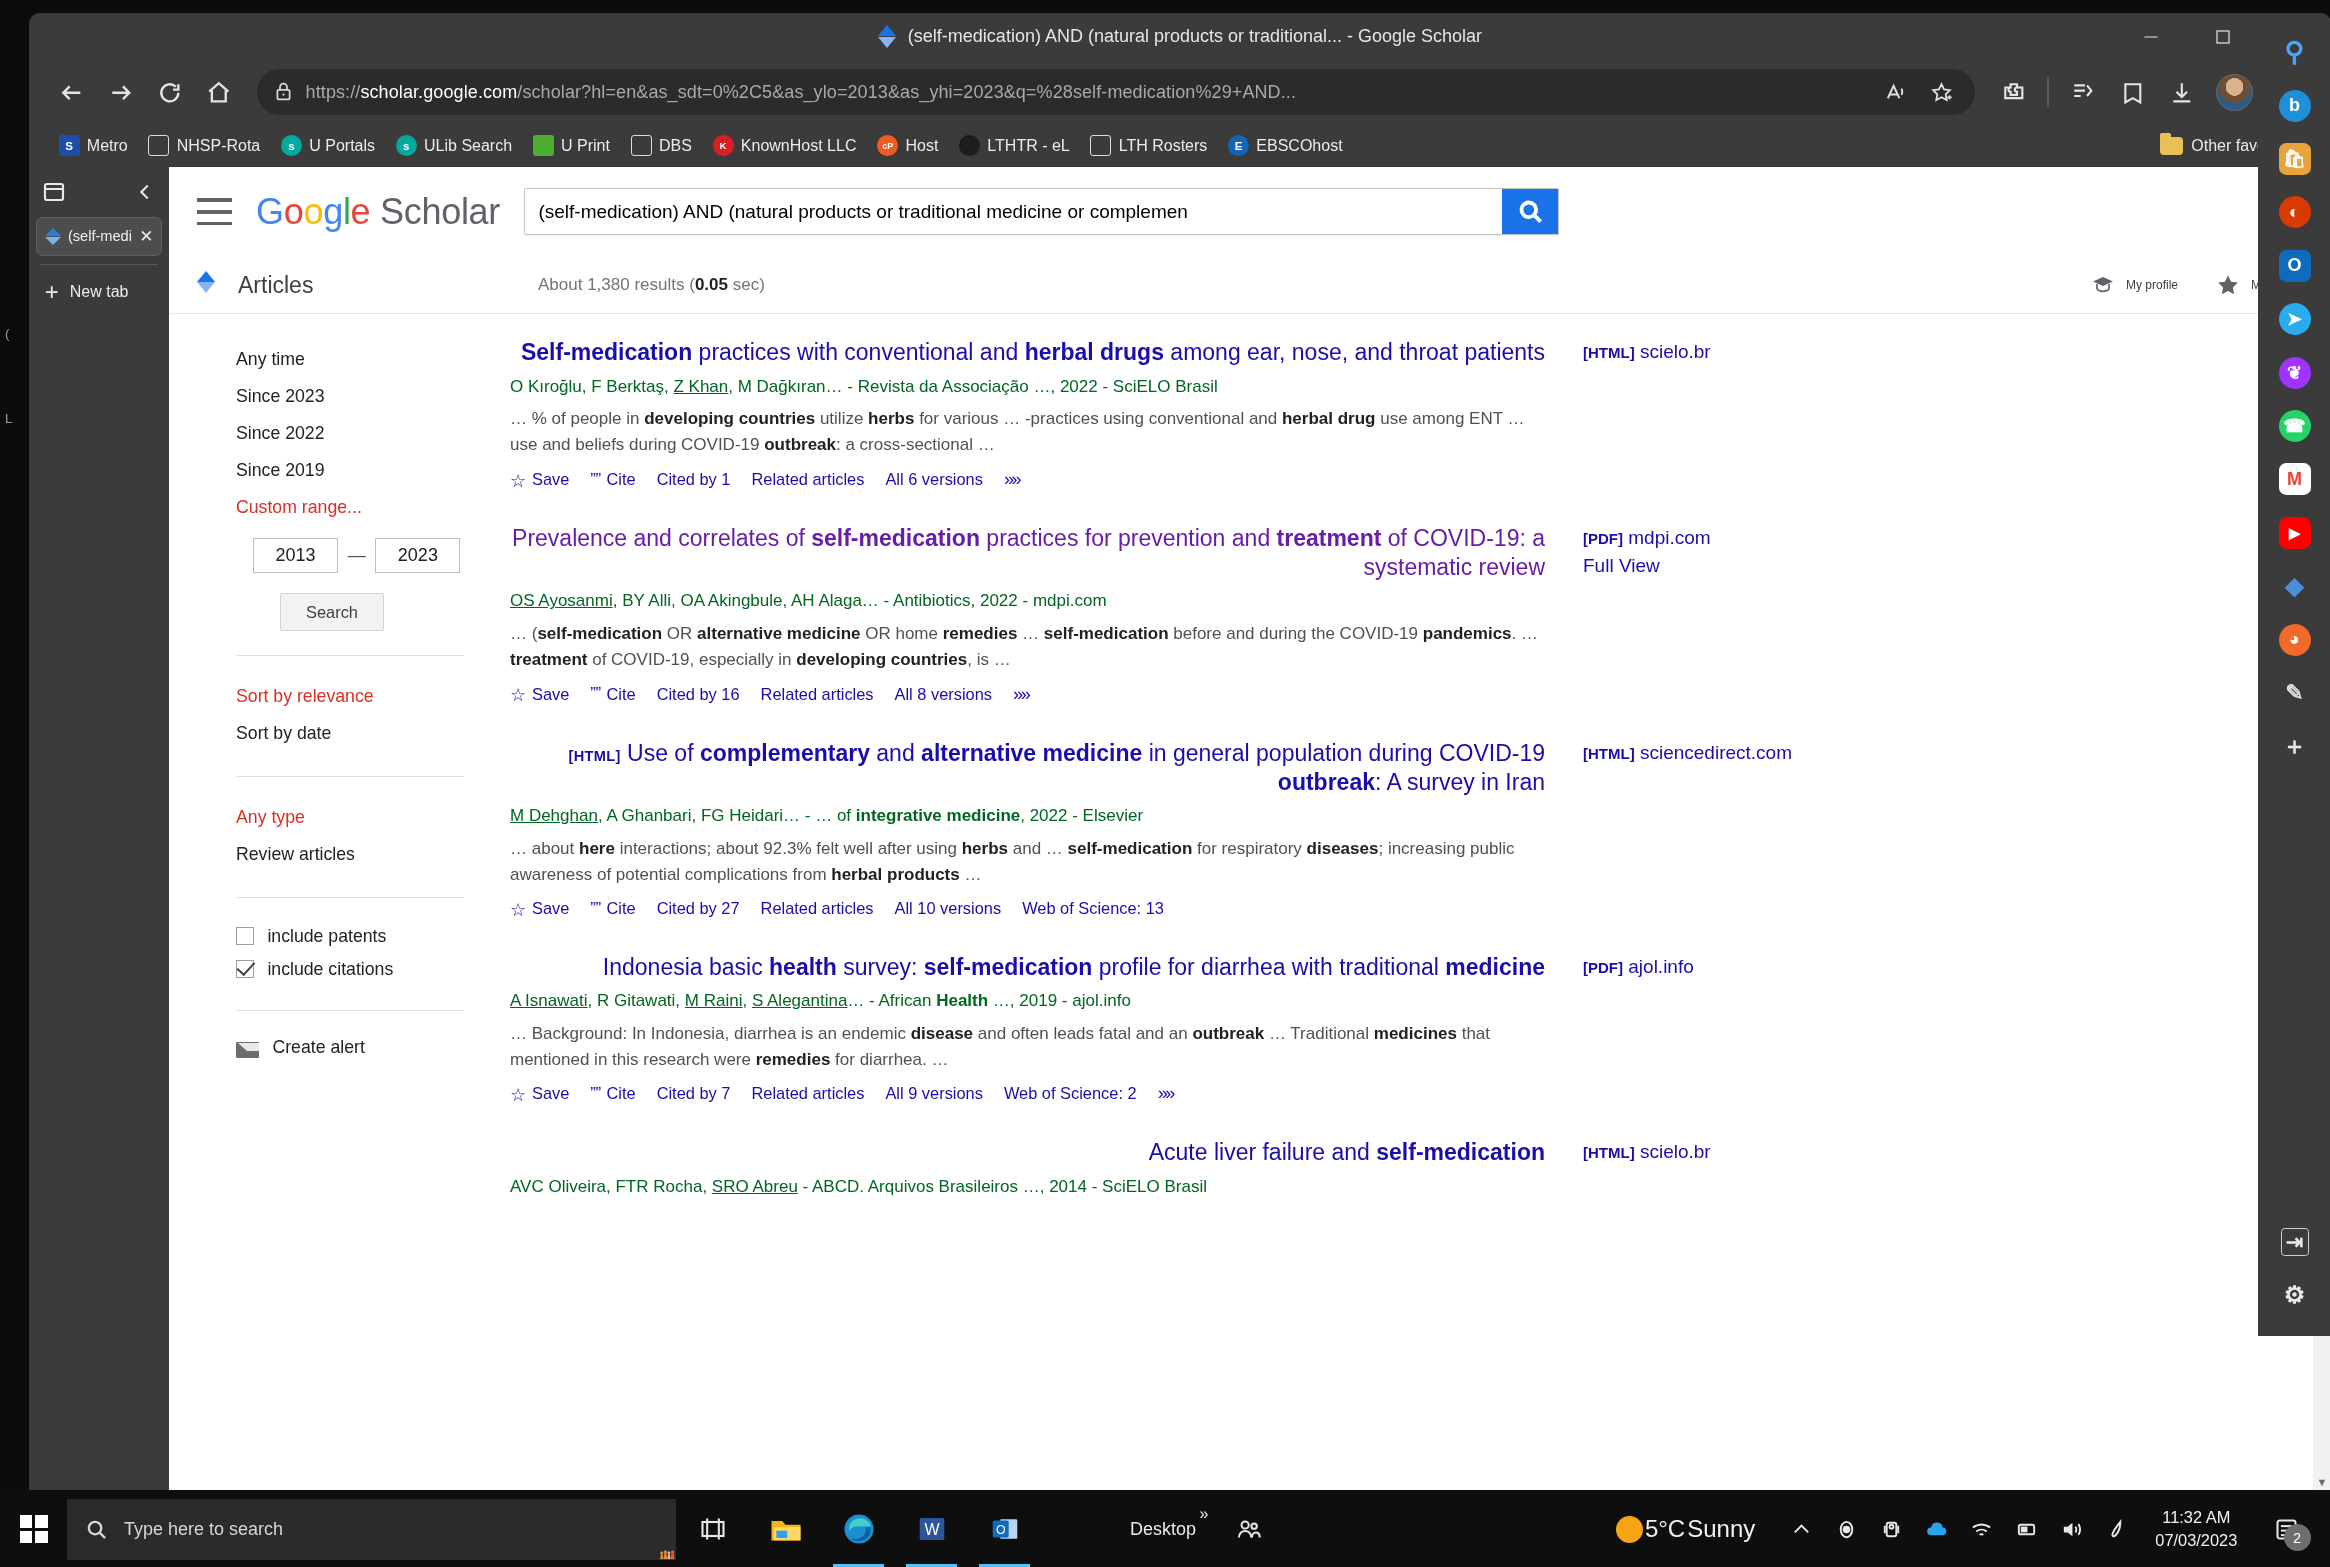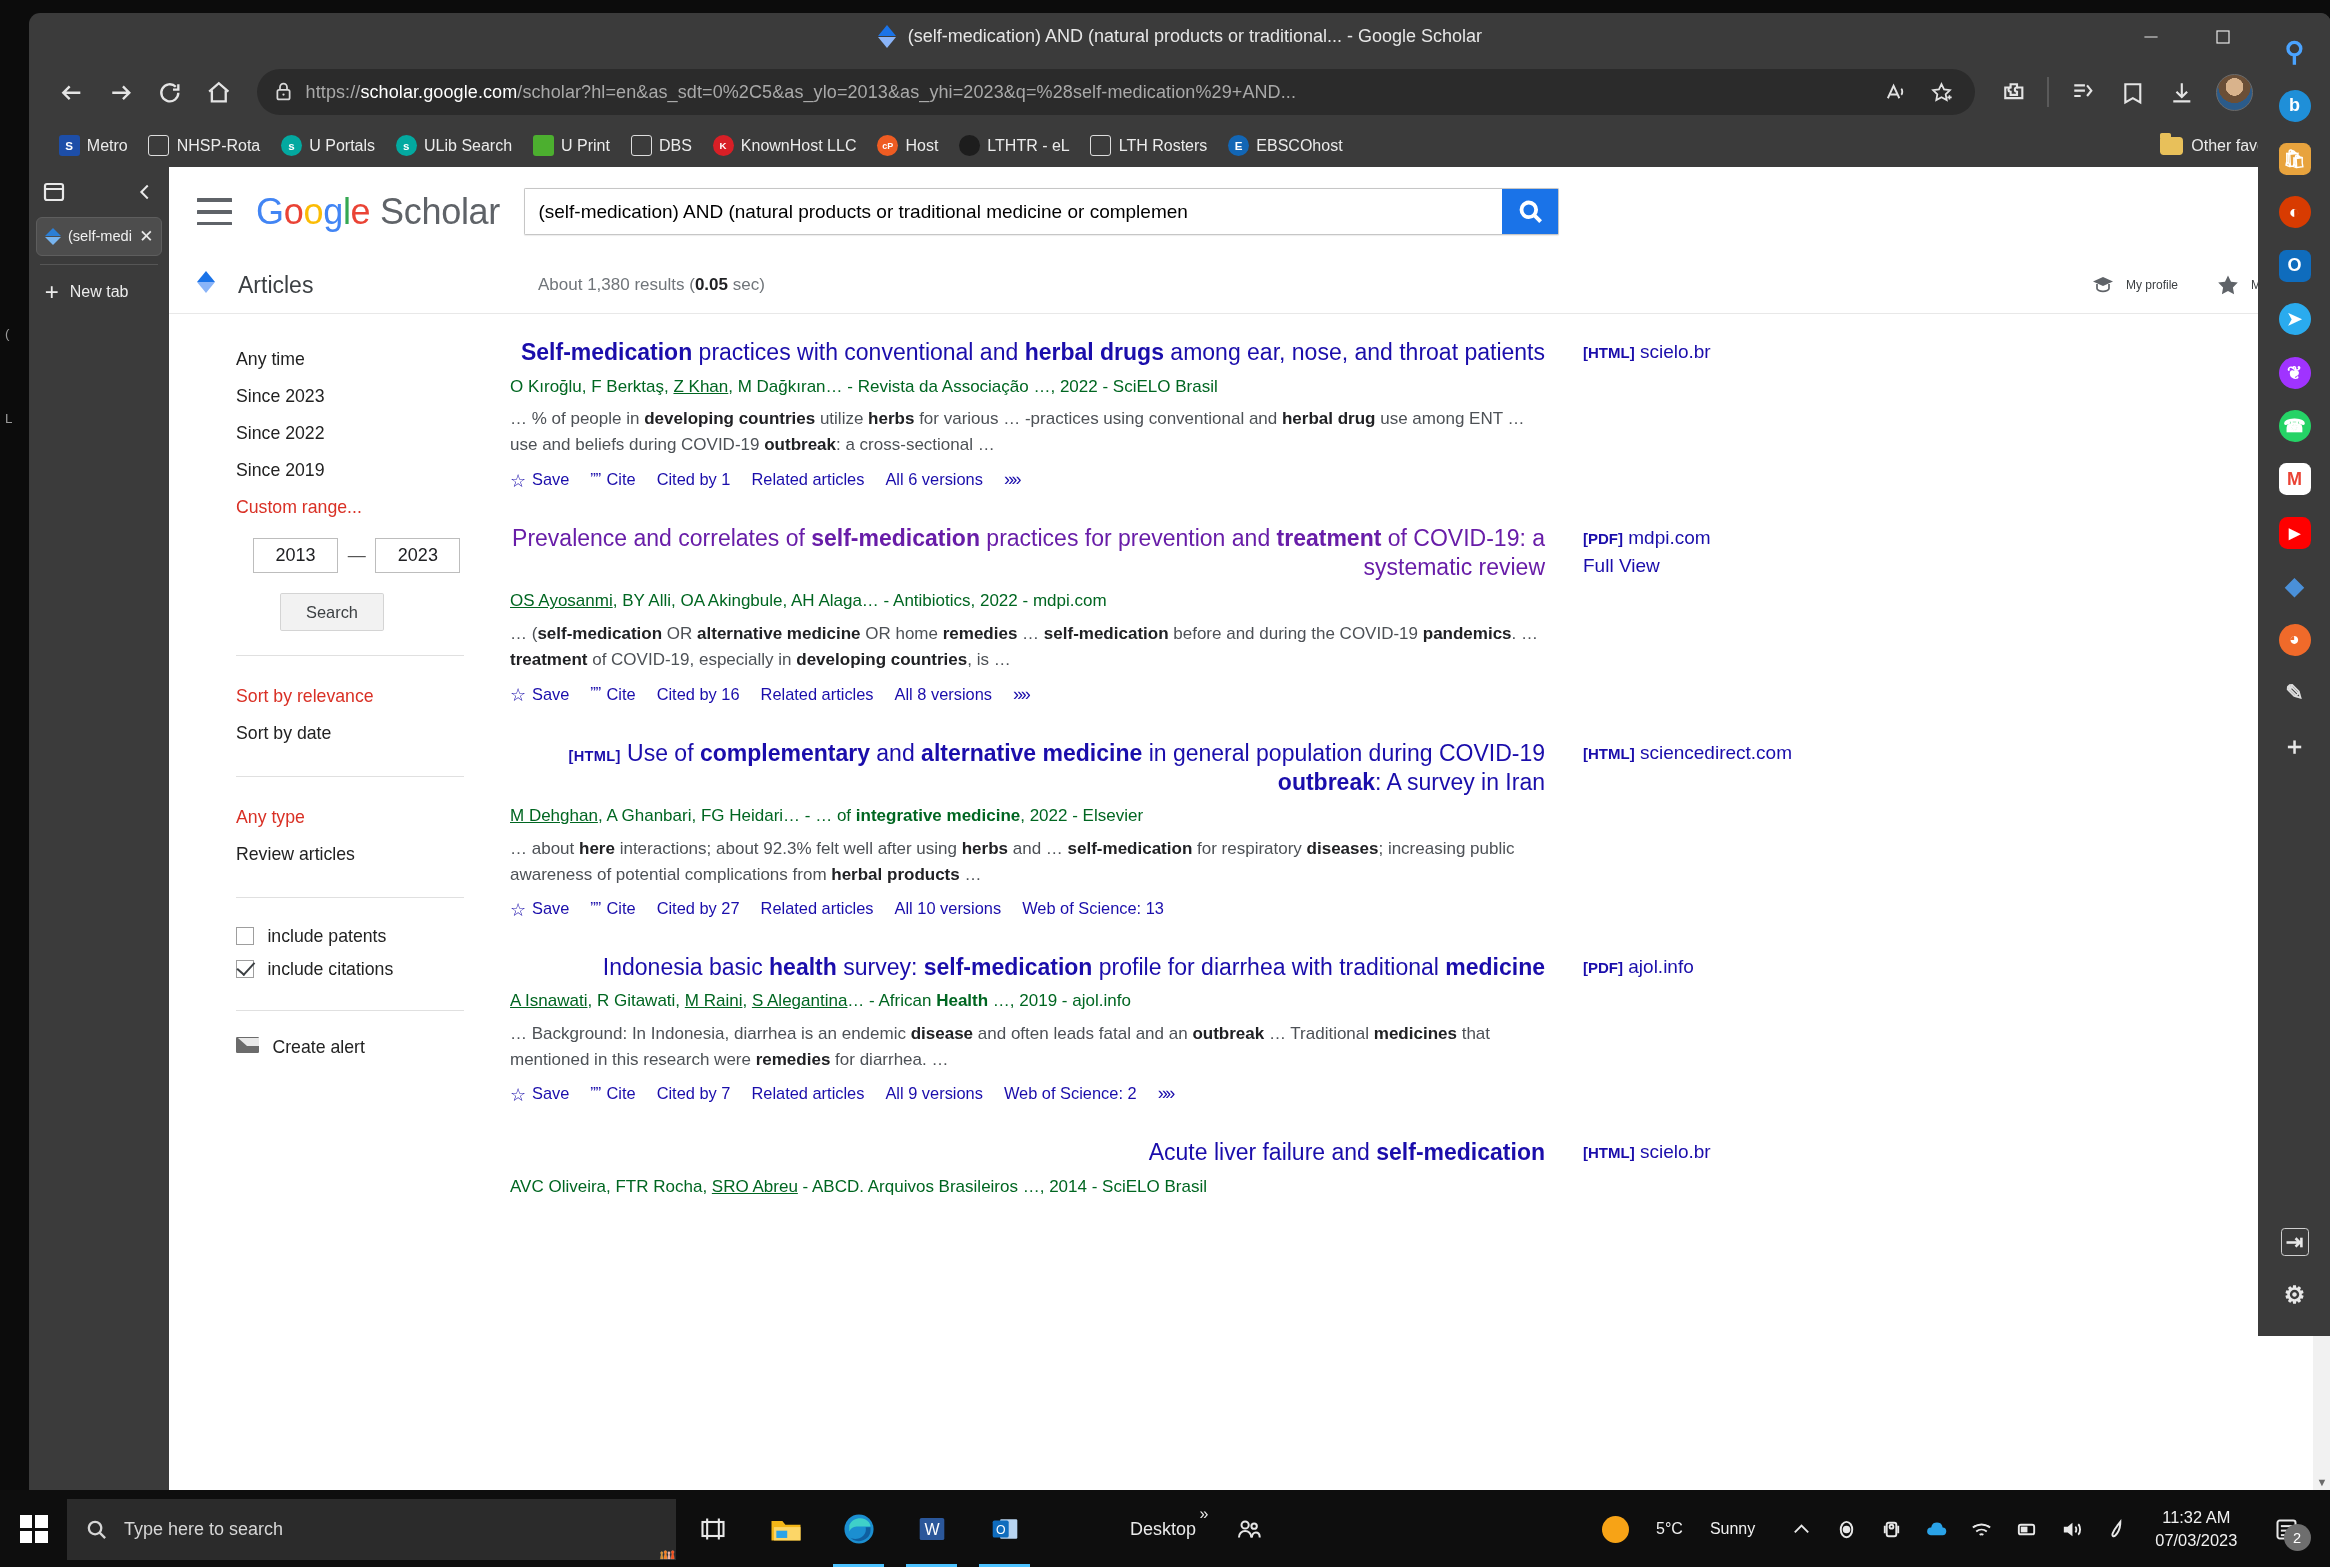--- a/index.html
+++ b/index.html
@@ -192,21 +192,21 @@
   .chk-row { display: flex; align-items: center; gap: 13.4px; padding: 6px 0; }
   .chk {
     width: 18px; height: 18px; border: 1.2px solid #9e9e9e; background: #fff;
     position: relative; flex: none;
   }
   .chk.checked::after {
     content: ""; position: absolute; left: 3.7px; top: -3px; width: 8px; height: 14.6px;
     border: solid #3c4043; border-width: 0 2.4px 2.4px 0; transform: rotate(42deg);
   }
   .chk-label { font-size: 17.7px; color: #222; }
-  #alert-row { display: flex; align-items: flex-start; gap: 13.4px; padding: 4.9px 0; }
+  #alert-row { display: flex; align-items: flex-end; gap: 13.4px; padding: 4.9px 0; }
   #mail-ico { width: 23px; height: 16.4px; background: #6b6b6b; position: relative; flex:none; border-radius:1.2px;}
   #mail-ico::after { content:""; position:absolute; left:1.8px; top:1.2px; width:19.5px; height:9.7px;
     border-left: 9.7px solid transparent; border-right:9.7px solid transparent; border-top: 8.5px solid #fff; opacity:.85;}
 
   
   #gs-results-col { flex: 1 1 auto; padding: 24px 0 0 0; min-width: 0; }
   .result { display: flex; padding: 0 0 34px 0; }
   .res-main { flex: 1 1 auto; max-width: 1035px; min-width: 0; }
   .res-side { width: 341px; flex: none; padding-left: 38px; }
   .res-title {
@@ -262,21 +262,21 @@
     gap: 16px; padding: 0 18px; color: #d6d6d6; font-size: 18px; position: relative; overflow: hidden;
   }
   #tb-search svg { width: 23px; height: 23px; stroke: #d6d6d6; fill: none; stroke-width: 2.4; flex:none;}
   #tb-people { position: absolute; right: -6px; bottom: -6px; width: 183px; height: 73px; }
   .tb-app { width: 73px; height: 78px; display: flex; align-items: center; justify-content: center; position: relative; }
   .tb-app.active::after { content:""; position:absolute; bottom:0; left:11px; width:51px; height:3.7px; background:#4cc2ff; }
   #tb-desktop { margin-left: 73px; color: #eaeaea; font-size: 18px; position: relative; padding: 0 16px;}
   #tb-chev { position: absolute; right: 3.7px; top: -13.4px; color:#eaeaea; font-size: 16px;}
   #tb-people-icon { width: 73px; height: 78px; display:flex; align-items:center; justify-content:center; color:#e6e6e6; font-size: 21px;}
   #tb-tray { margin-left: auto; display: flex; align-items: center; gap: 0; padding-right: 9.7px; }
-  #tb-weather { display: flex; align-items: center; gap: 27px; color: #f0f0f0; font-size: 16px; padding: 0 24px; }
+  #tb-weather { display: flex; align-items: center; gap: 2px; color: #f0f0f0; font-size: 24px; padding: 0 24px; }
   #sun { width: 27px; height: 27px; border-radius: 50%; background: #f7a316; flex: none; }
   .tray-ico { width: 45px; height: 78px; display: flex; align-items: center; justify-content: center; color: #e8e8e8; }
   .tray-ico svg { width: 23px; height: 23px; stroke: #e8e8e8; fill: none; stroke-width: 2; }
   #tb-clock { color: #f2f2f2; font-size: 16.4px; line-height: 1.42; text-align: center; padding: 0 16px; }
   #tb-notify { width: 67px; height: 78px; display: flex; align-items: center; justify-content: center; position: relative; }
   #tb-notify .badge {
     position: absolute; right: 9.7px; bottom: 17px; width: 27px; height: 27px; border-radius: 50%;
     background: #6e6e6e; color: #fff; font-size: 14.6px; display: flex; align-items: center; justify-content: center;
   }
   

